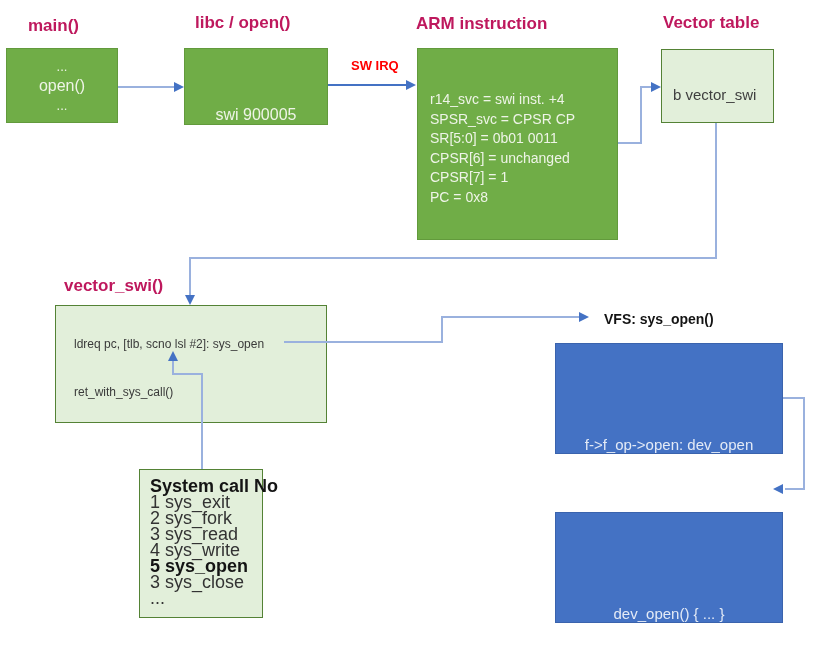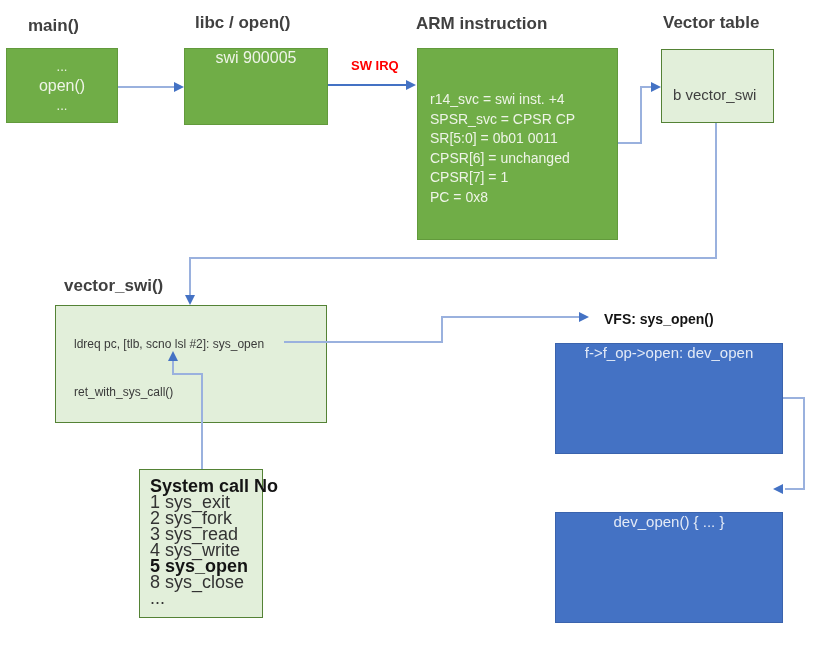--- a/index.html
+++ b/index.html
@@ -1,33 +1,33 @@
 <!DOCTYPE html>
 <html><head>
 <meta charset="utf-8">
 <style>
   html,body{margin:0;padding:0;background:#fff;}
   .canvas{
     position:relative;width:834px;height:661px;background:#ffffff;
     font-family:"Liberation Sans",sans-serif;overflow:hidden;
   }
   .title{
-    position:absolute;font-weight:700;font-size:17px;color:#404040;
+    position:absolute;font-weight:700;font-size:17px;color:#be185d;
     white-space:nowrap;letter-spacing:0px;
   }
   .sublabel{
     position:absolute;font-weight:700;font-size:14px;color:#141414;white-space:nowrap;
   }
   .box{position:absolute;box-sizing:border-box;}
   .green{background:#70AD47;border:1px solid #629a3c;}
   .lightgreen{background:#E2EFDA;border:1px solid #548235;}
   .bluebox{background:#4472C4;border:1px solid #3a63ad;}
   .green-text{color:#eef4e7;}
   .center-col{display:flex;flex-direction:column;align-items:center;justify-content:center;}
-  .center{display:flex;align-items:flex-start;justify-content:center;}
+  .center{display:flex;align-items:flex-end;justify-content:center;}
   .main-dots{font-size:13px;line-height:17px;}
   .main-open{font-size:16px;line-height:22px;}
   .libc-text{font-size:16px;}
   .arm-lines{
     position:absolute;left:12px;top:41px;font-size:14px;line-height:19.5px;
     color:#eef4e7;white-space:nowrap;
   }
   .vt-text{
     position:absolute;left:11px;top:8px;height:100%;display:flex;align-items:center;
     font-size:15px;color:#3f3f3f;white-space:nowrap;
@@ -89,21 +89,21 @@
   </div>
 
   <div class="box lightgreen" style="left:139px;top:469px;width:124px;height:149px;">
     <div class="sys-list">
       <div class="sys-item sys-title">System call No</div>
       <div class="sys-item">1 sys_exit</div>
       <div class="sys-item">2 sys_fork</div>
       <div class="sys-item">3 sys_read</div>
       <div class="sys-item">4 sys_write</div>
       <div class="sys-item bold">5 sys_open</div>
-      <div class="sys-item">8 sys_close</div>
+      <div class="sys-item">3 sys_close</div>
       <div class="sys-item">...</div>
     </div>
   </div>
 
   <div class="sublabel" style="left:604px;top:311px;text-align:center;">VFS: sys_open()</div>
   <div class="box bluebox center" style="left:555px;top:343px;width:228px;height:111px;">
     <div class="blue-text">f-&gt;f_op-&gt;open: dev_open</div>
   </div>
 
   <div class="box bluebox center" style="left:555px;top:512px;width:228px;height:111px;">

